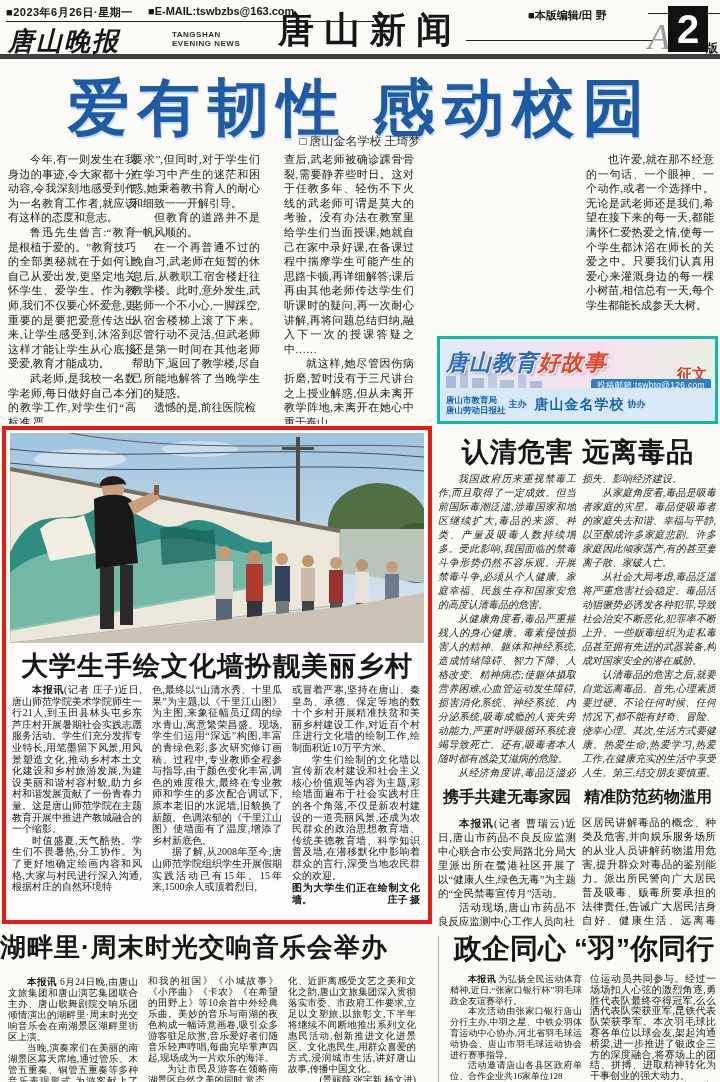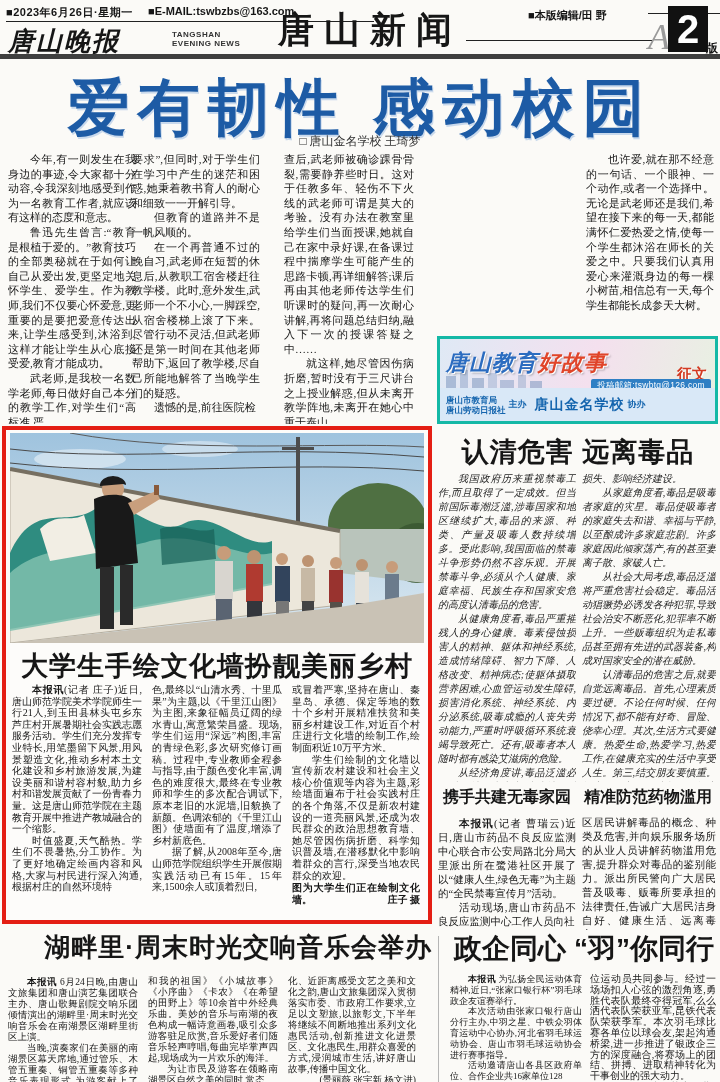--- a/index.html
+++ b/index.html
@@ -72,21 +72,21 @@
   .drug-col{font-size:10px;line-height:14px;}
   .d1{left:438px;top:472px;width:138px;height:310px;}
   .d2{left:582px;top:472px;width:134px;height:310px;}
   
   .camp-hl-l{left:438px;top:787px;width:138px;text-align:center;font-size:16px;}
   .camp-hl-r{left:578px;top:787px;width:140px;text-align:center;font-size:16px;}
   .camp-col{font-size:10.5px;line-height:14px;}
   .k1{left:438px;top:816px;width:138px;height:114px;}
   .k2{left:582px;top:816px;width:134px;height:114px;}
   
-  .concert-hl{left:0px;top:930px;width:432px;text-align:right;font-size:26px;letter-spacing:1px;}
+  .concert-hl{left:0px;top:930px;width:432px;text-align:left;font-size:26px;letter-spacing:1px;}
   .small-col{font-size:9.5px;line-height:11px;}
   .q1{left:8px;top:976px;width:130px;height:106px;}
   .q2{left:148px;top:976px;width:130px;height:106px;}
   .q3{left:288px;top:976px;width:128px;height:106px;}
   .vrule{left:438px;top:936px;width:1px;height:146px;background:#b5b5b5;}
   .badm-hl{left:450px;top:930px;width:268px;text-align:center;font-size:28px;}
   .r1{left:450px;top:974px;width:132px;height:108px;font-size:9px;line-height:10.8px;}
   .r2{left:590px;top:974px;width:126px;height:108px;font-size:10px;line-height:10.8px;}
   .byline-r{text-align:right;font-size:inherit;}
   b{font-family:"Liberation Sans","DejaVu Sans",sans-serif;}
@@ -225,21 +225,21 @@
       <p><b>本报讯</b>(记者 庄子)近日,唐山师范学院美术学院师生一行21人,到玉田县林头屯乡东芦庄村开展暑期社会实践志愿服务活动。学生们充分发挥专业特长,用笔墨留下风景,用风景塑造文化,推动乡村本土文化建设和乡村旅游发展,为建设美丽和谐村容村貌,助力乡村和谐发展贡献了一份青春力量。这是唐山师范学院在主题教育开展中推进产教城融合的一个缩影。</p>
       <p>时值盛夏,天气酷热。学生们不畏暑热,分工协作。为了更好地确定绘画内容和风格,大家与村民进行深入沟通,根据村庄的自然环境特</p>
     </div>
   <div class="tcol mural-col m2 cont">
       <p>色,最终以“山清水秀、十里瓜果”为主题,以《千里江山图》为主图,来象征幅员辽阔的绿水青山,寓意繁荣昌盛。现场,学生们运用“深远”构图,丰富的青绿色彩,多次研究修订画稿。过程中,专业教师全程参与指导,由于颜色变化丰富,调色的难度很大,最终在专业教师和学生的多次配合调试下,原本老旧的水泥墙,旧貌换了新颜。色调浓郁的《千里江山图》使墙面有了温度,增添了乡村新底色。</p>
       <p>据了解,从2008年至今,唐山师范学院组织学生开展假期实践活动已有15年。15年来,1500余人或顶着烈日,</p>
     </div>
   <div class="tcol mural-col m3 cont">
     <div>
         <p>或冒着严寒,坚持在唐山、秦皇岛、承德、保定等地的数十个乡村开展精准扶贫和美丽乡村建设工作,对近百个村庄进行文化墙的绘制工作,绘制面积近10万平方米。</p>
-        <p>学生们绘制的文化墙以宣传新农村建设和社会主义核心价值观等内容为主题,彩绘墙面遍布于社会实践村庄的各个角落,不仅是新农村建设的一道亮丽风景,还成为农民群众的政治思想教育墙、她尽管因伤病折磨、科学知识普及墙,在潜移默化中影响着群众的言行,深受当地农民群众的欢迎。</p>
+        <p>学生们绘制的文化墙以宣传新农村建设和社会主义核心价值观等内容为主题,彩绘墙面遍布于社会实践村庄的各个角落,不仅是新农村建设的一道亮丽风景,还成为农民群众的政治思想教育墙、传统美德教育墙、科学知识普及墙,在潜移默化中影响着群众的言行,深受当地农民群众的欢迎。</p>
       </div>
     <div class="caption"><span>图为大学生们正在绘制文化墙。</span><span class="ph">庄子 摄</span></div>
   </div>
 
   <div class="abs drug-hl sans b900">认清危害 远离毒品</div>
   <div class="tcol kai drug-col d1">
       <p>我国政府历来重视禁毒工作,而且取得了一定成效。但当前国际毒潮泛滥,涉毒国家和地区继续扩大,毒品的来源、种类、产量及吸毒人数持续增多。受此影响,我国面临的禁毒斗争形势仍然不容乐观。开展禁毒斗争,必须从个人健康、家庭幸福、民族生存和国家安危的高度认清毒品的危害。</p>
       <p>从健康角度看,毒品严重摧残人的身心健康。毒素侵蚀损害人的精神、躯体和神经系统,造成情绪障碍、智力下降、人格改变、精神病态;使躯体摄取营养困难,心血管运动发生障碍,损害消化系统、神经系统、内分泌系统,吸毒成瘾的人丧失劳动能力,严重时呼吸循环系统衰竭导致死亡。还有,吸毒者本人随时都有感染艾滋病的危险。</p>
       <p>从经济角度讲,毒品泛滥必将破坏社会生产力,造成社会财富的巨大浪费。无论哪个国家和地区,大量吸毒人群的存在,就意味着劳动力群体的</p>
     </div>

